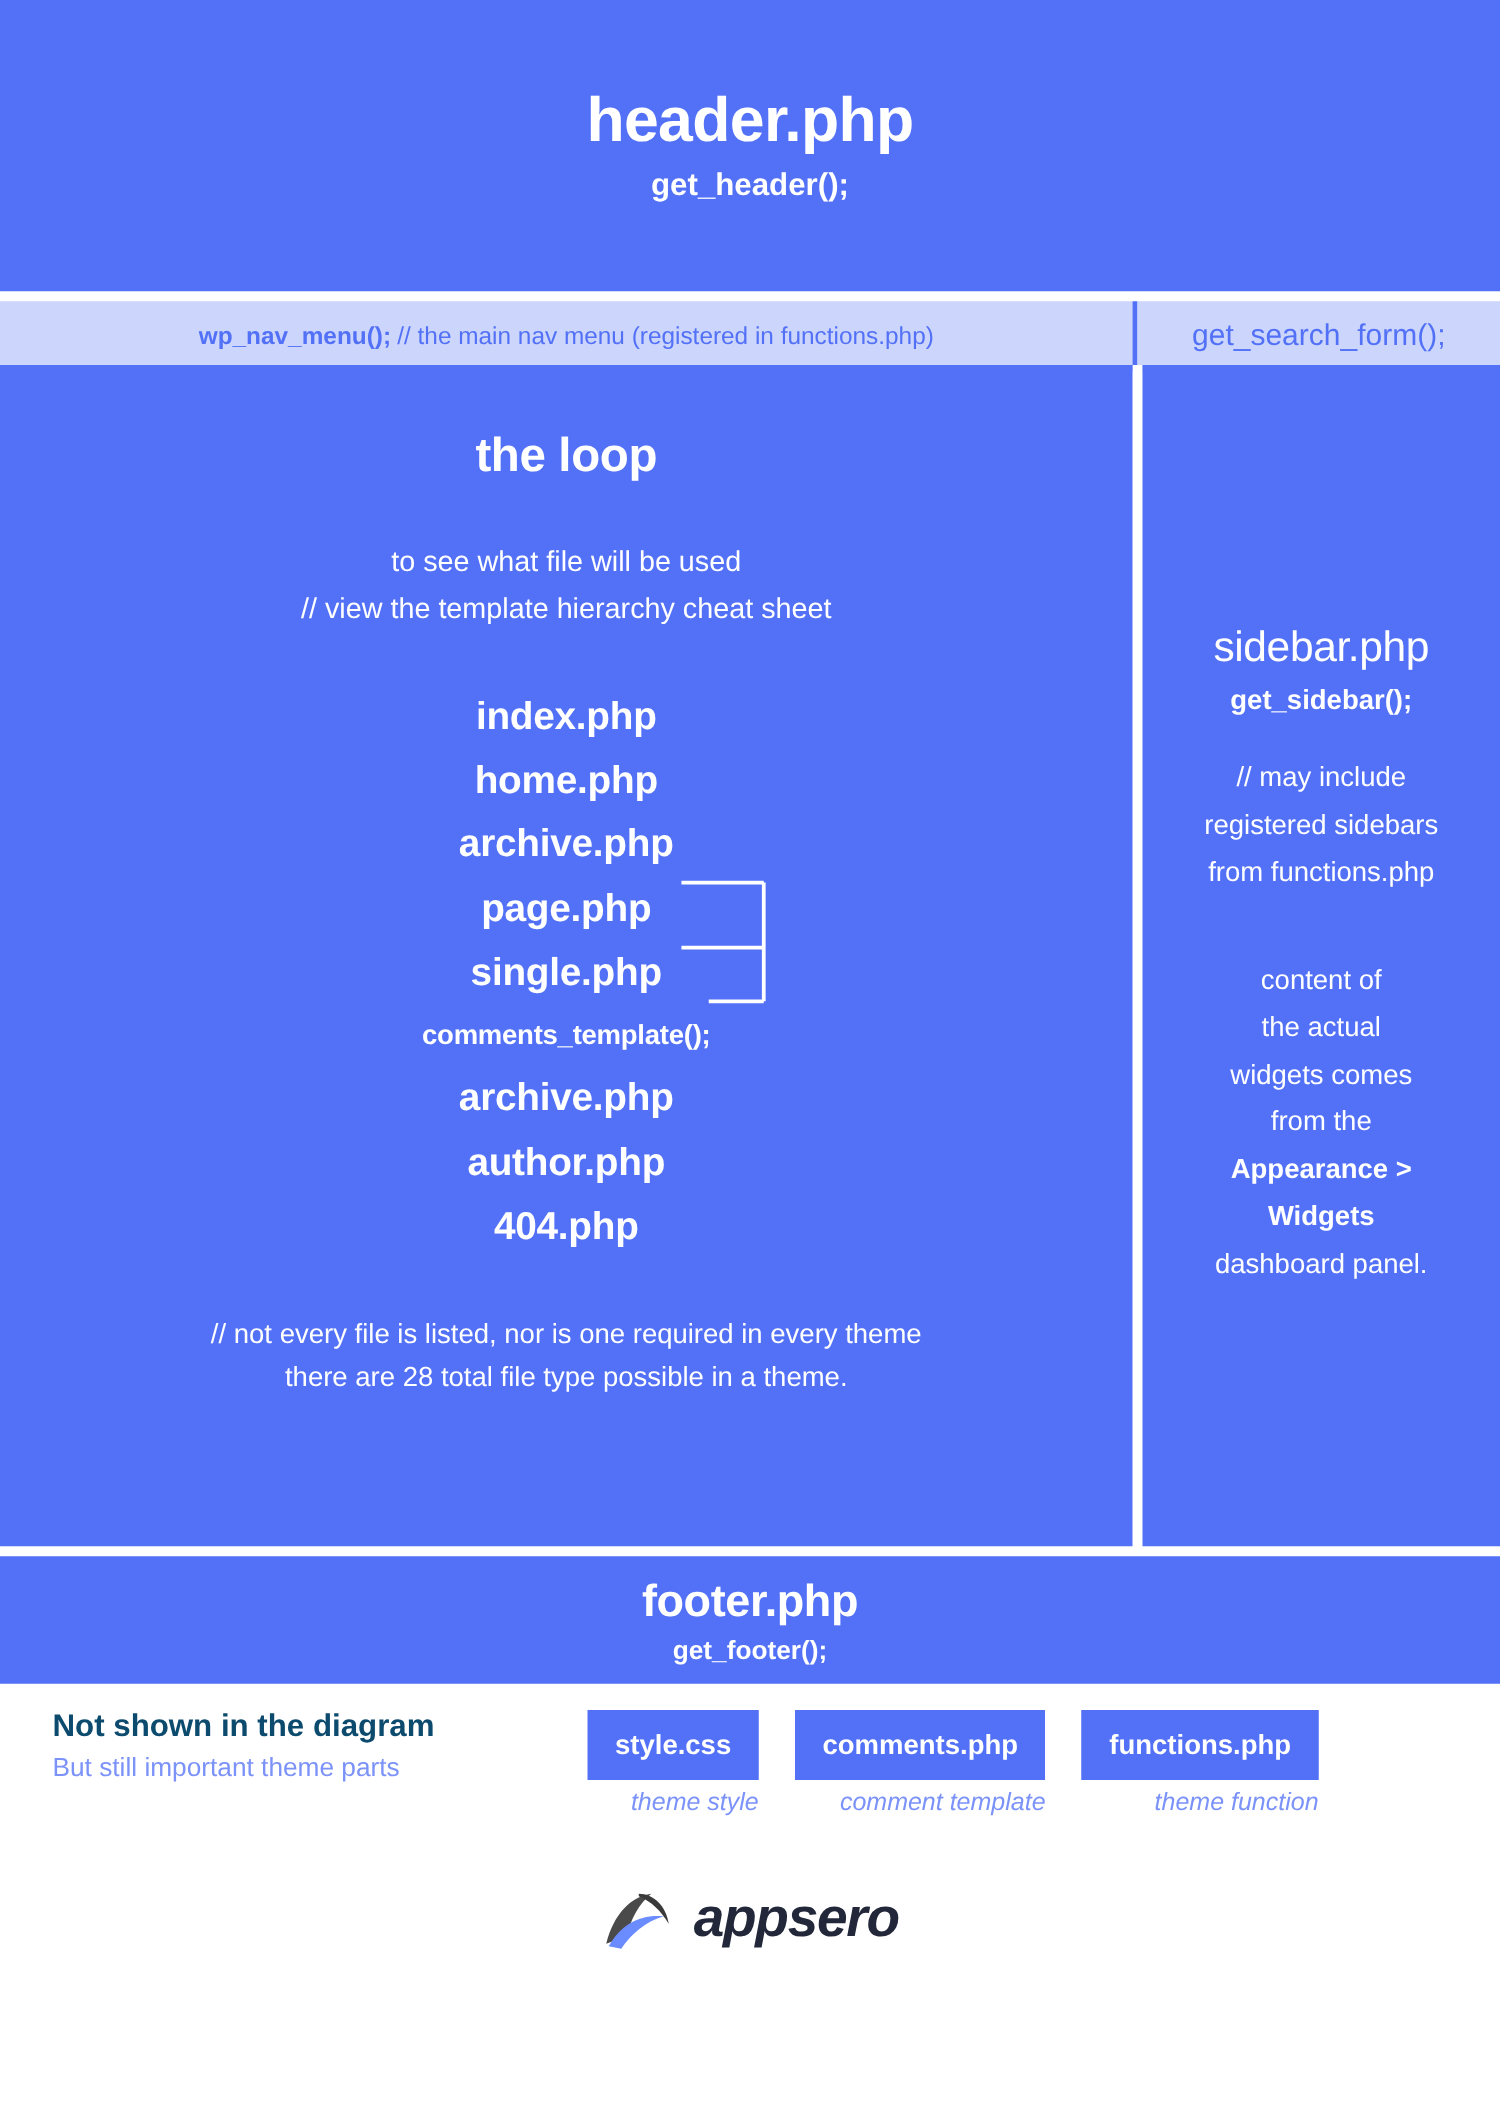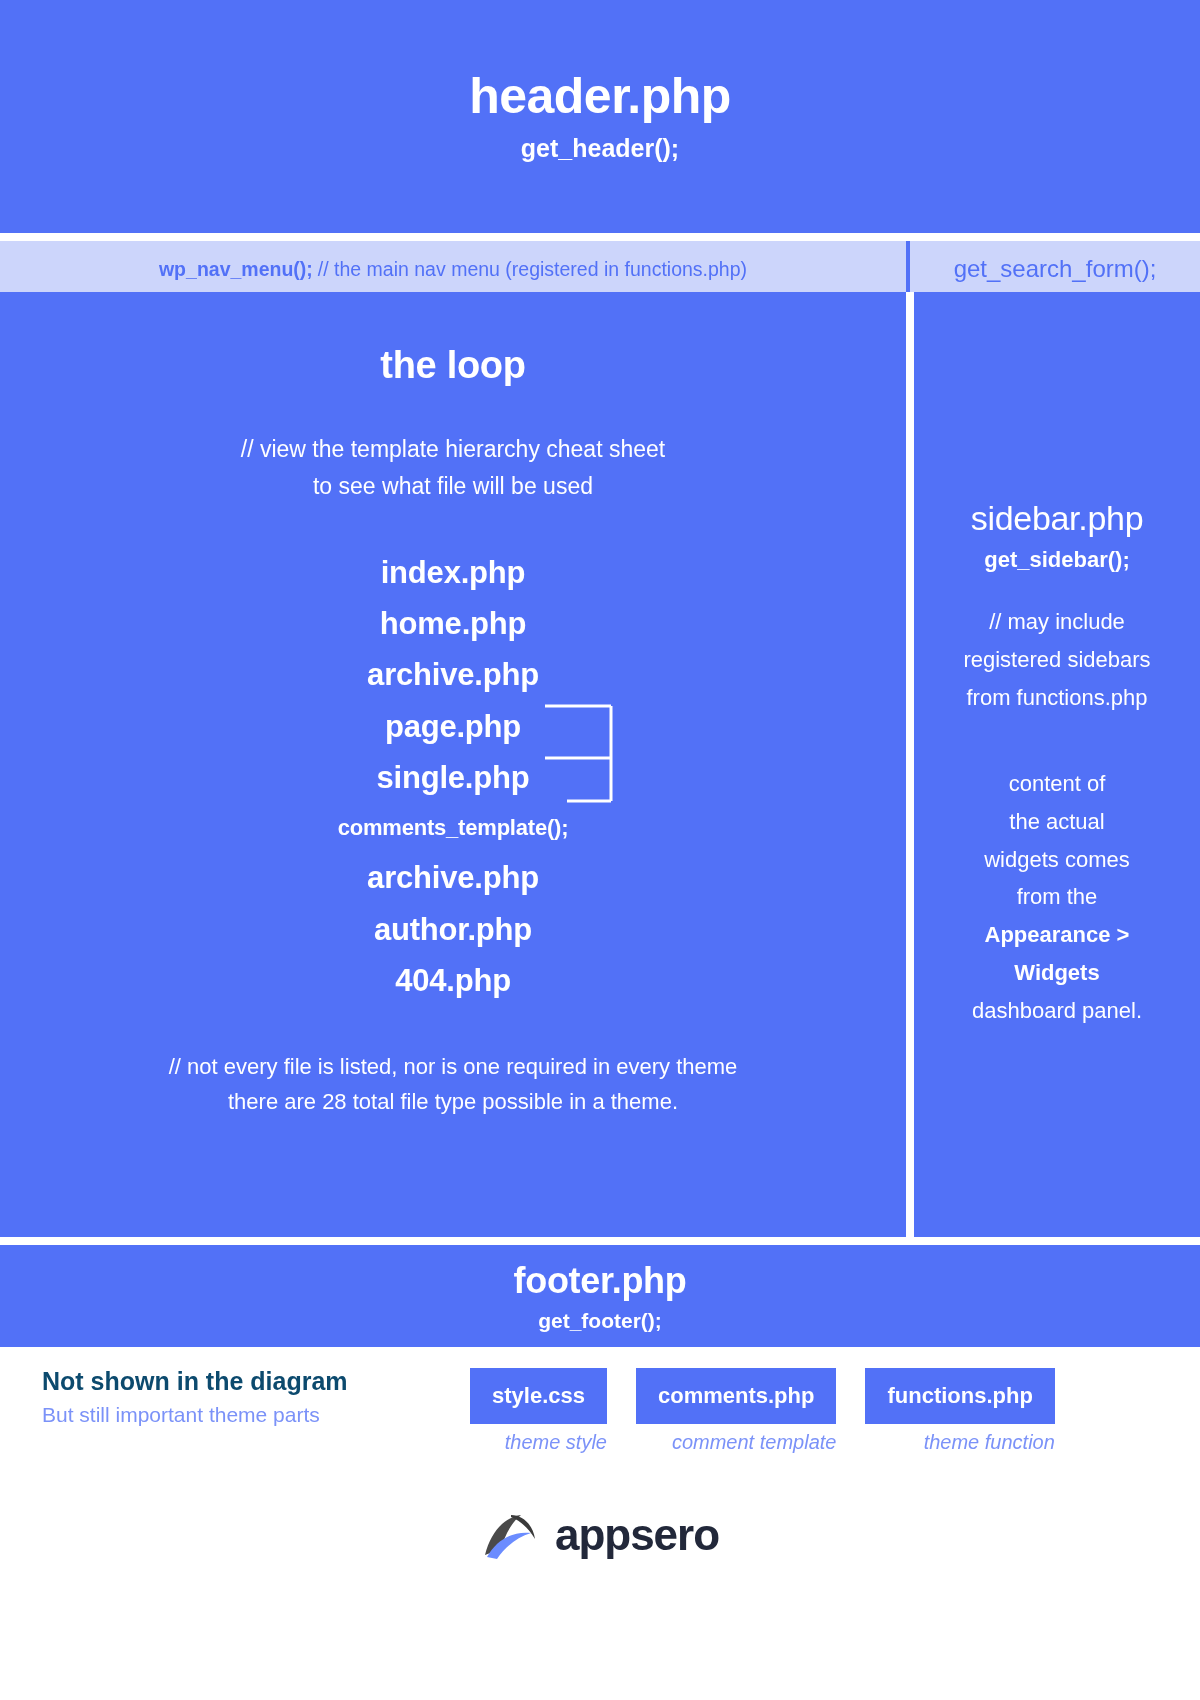--- a/index.html
+++ b/index.html
@@ -273,20 +273,21 @@
   .brand {
     position: absolute;
     left: 0;
     top: 1490px;
     width: 1200px;
     height: 90px;
     display: flex;
     align-items: center;
     justify-content: center;
     gap: 12px;
+    font-style: italic;
   }
   .brand-name {
     font-size: 44px;
     font-weight: bold;
     color: #22283a;
     letter-spacing: -1px;
   }
 </style>
 </head>
 <body>
@@ -306,22 +307,22 @@
     <div class="nav-divider"></div>
     <div class="nav-right">get_search_form();</div>
   </div>
 
   <div class="bodyrow">
 
     <div class="panel loop">
       <div class="loop-title">the loop</div>
 
       <div class="loop-note">
+        <div>to see what file will be used</div>
         <div>// view the template hierarchy cheat sheet</div>
-        <div>to see what file will be used</div>
       </div>
 
       <div class="filelist">
         <div class="file">index.php</div>
         <div class="file">home.php</div>
         <div class="file">archive.php</div>
         <div class="file">page.php</div>
         <div class="file">single.php</div>
         <div class="file small">comments_template();</div>
         <div class="file">archive.php</div>

